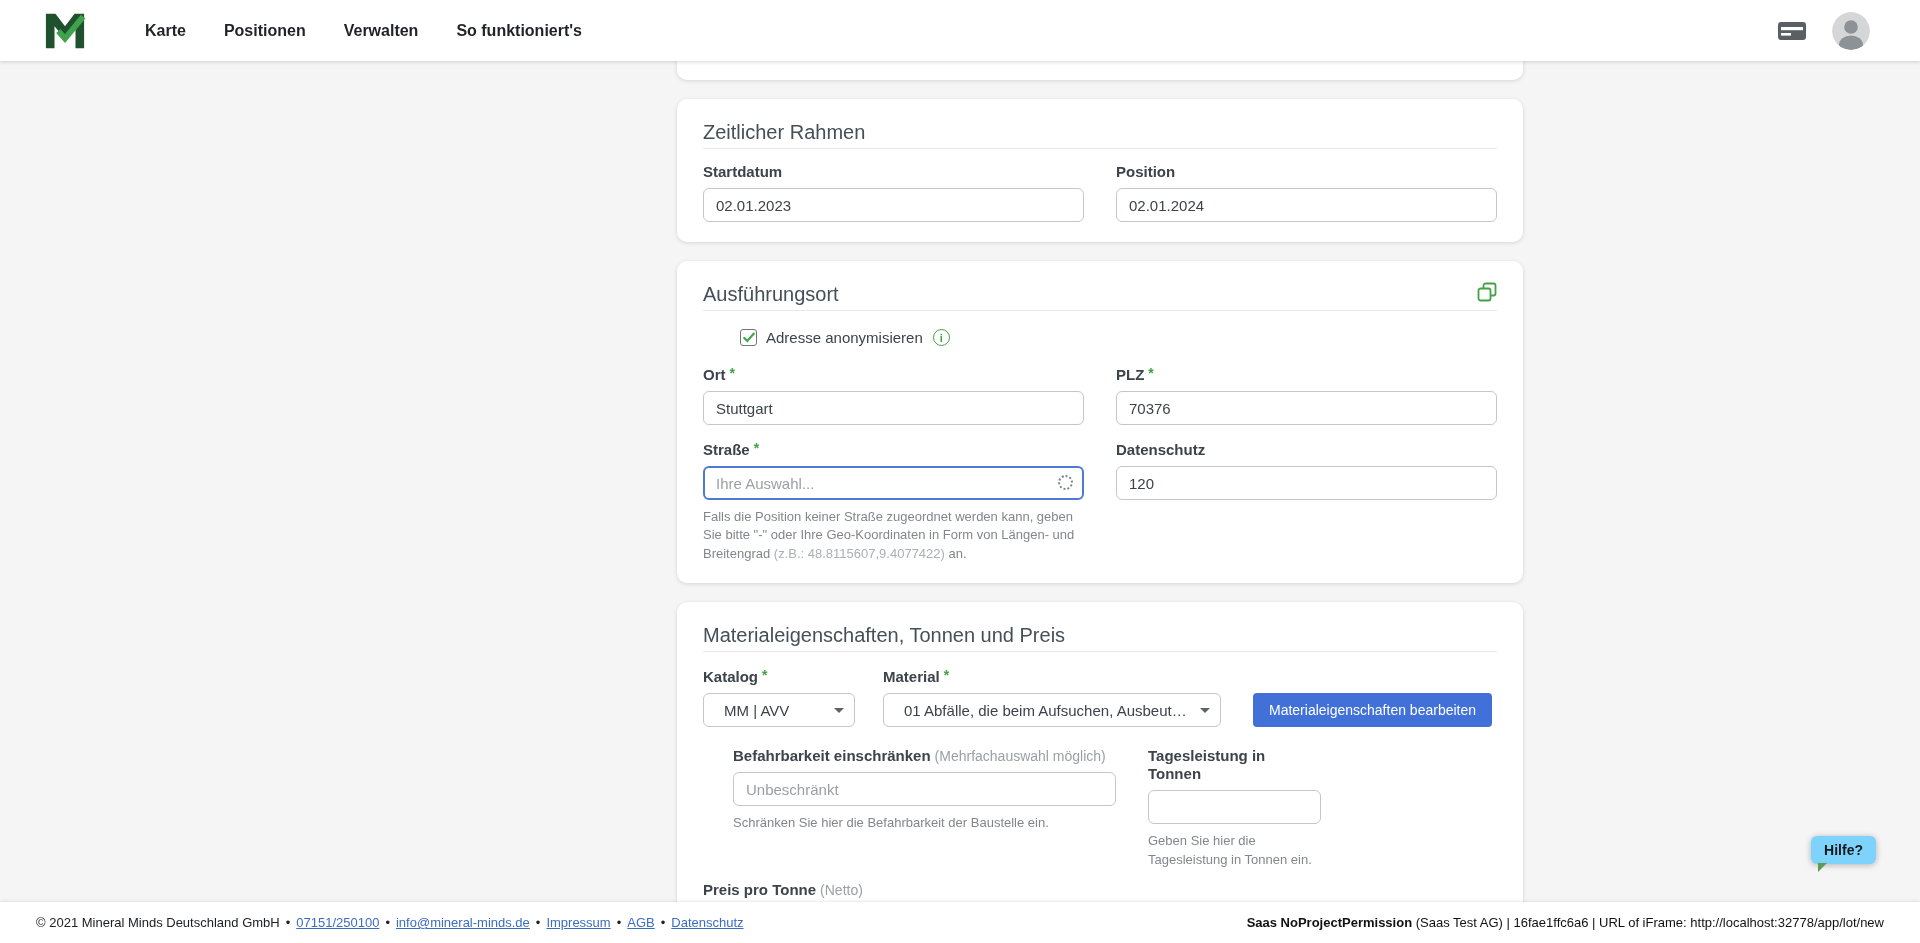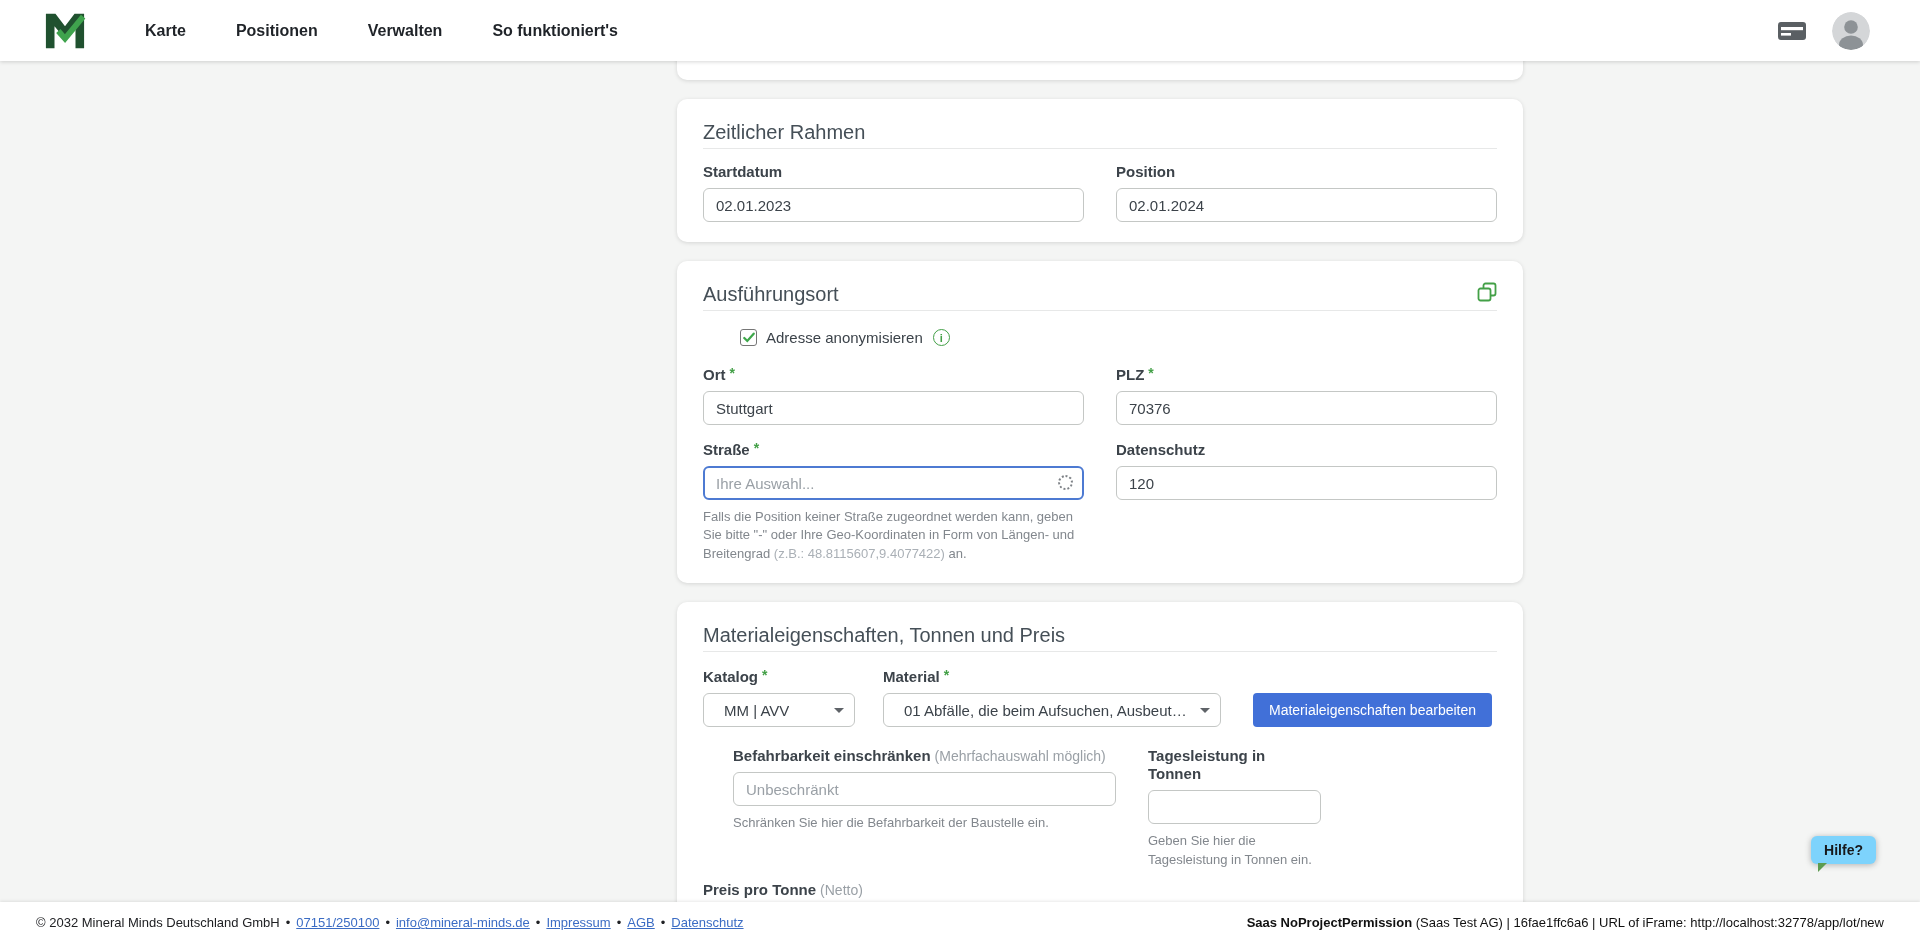--- a/index.html
+++ b/index.html
@@ -8,21 +8,21 @@
     width:1920px; height:943px; overflow:hidden; position:relative;
     background:#f4f5f4; font-family:"Liberation Sans", sans-serif; color:#3c434a;
   }
 
   
   .navbar {
     position:absolute; top:0; left:0; width:1920px; height:61px; background:#fff;
     box-shadow:0 1px 4px rgba(0,0,0,.16); z-index:40; display:flex; align-items:center;
   }
   .logo { margin-left:44px; width:42px; height:40px; display:flex; align-items:center; }
-  .nav-menu { display:flex; margin-left:55px; gap:42px; }
+  .nav-menu { display:flex; margin-left:55px; gap:30px; }
   .nav-item { font-size:16px; font-weight:700; color:#1f2328; cursor:pointer; padding:6px 4px; white-space:nowrap; }
   .nav-right { margin-left:auto; display:flex; align-items:center; gap:25px; padding-right:50px; }
   .avatar-btn { width:38px; height:38px; border-radius:50%; overflow:hidden; cursor:pointer; }
   .terminal-btn { cursor:pointer; display:flex; align-items:center; }
 
   
   .content { position:absolute; top:38px; left:677px; width:846px; }
   .card {
     background:#fff; border-radius:10px; box-shadow:0 1px 4px rgba(0,0,0,.13);
     margin-bottom:19px;
@@ -296,21 +296,21 @@
         </g>
       </svg>
     </span>
   </div>
 </nav>
 
 <div class="help-btn">Hilfe?</div>
 
 <footer class="footer">
   <div class="footer-left">
-    <span>© 2032 Mineral Minds Deutschland GmbH</span>
+    <span>© 2021 Mineral Minds Deutschland GmbH</span>
     <span class="sep">•</span>
     <a class="flink">07151/250100</a>
     <span class="sep">•</span>
     <a class="flink">info@mineral-minds.de</a>
     <span class="sep">•</span>
     <a class="flink">Impressum</a>
     <span class="sep">•</span>
     <a class="flink">AGB</a>
     <span class="sep">•</span>
     <a class="flink">Datenschutz</a>

